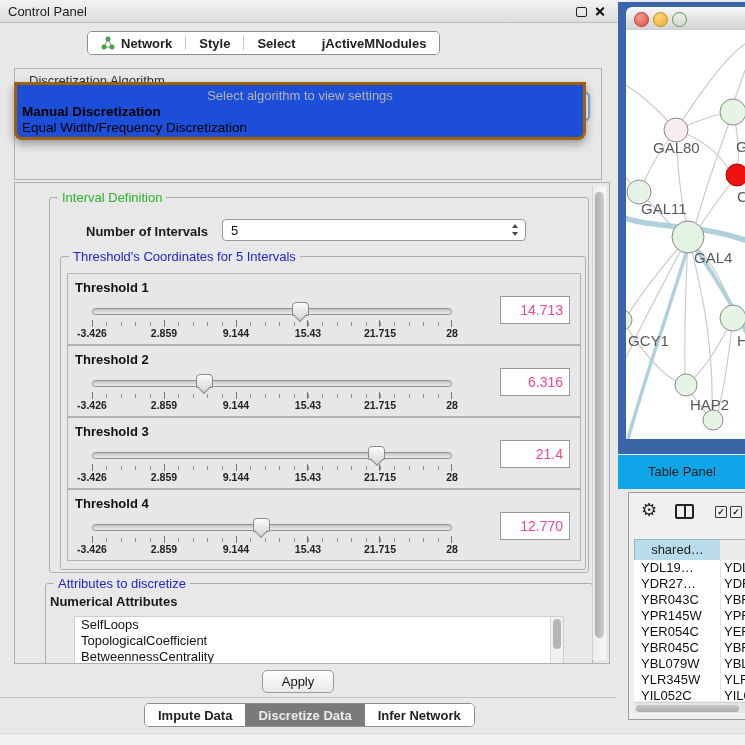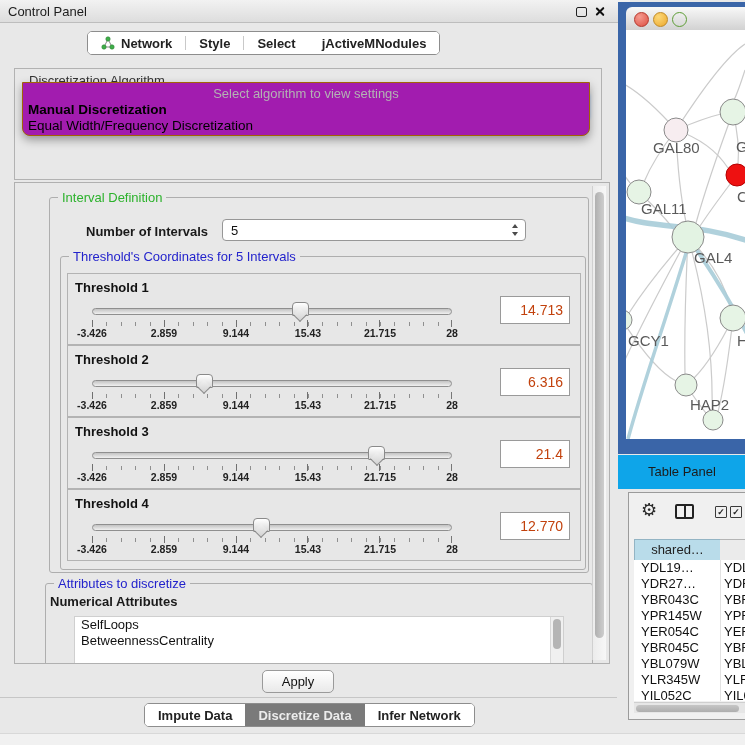--- a/index.html
+++ b/index.html
@@ -36,22 +36,22 @@
   .tdata-group{left:8px;top:64px;width:566px;height:42px;}
   .combo{background:#fff;border:1px solid #979797;border-radius:4px;font-size:13px;
          display:flex;align-items:center;padding:0 22px 0 8px;color:#111;}
   .arrows{position:absolute;right:6px;top:50%;width:7px;height:12px;transform:translateY(-50%);}
   .arrows::before,.arrows::after{content:"";position:absolute;left:0;border-left:3.5px solid transparent;border-right:3.5px solid transparent;}
   .arrows::before{top:0;border-bottom:4px solid #4a4a4a;}
   .arrows::after{bottom:0;border-top:4px solid #4a4a4a;}
   .tdata-combo{position:absolute;left:8px;top:12px;right:8px;height:20px;}
 
   
-  .popup{left:14px;top:82px;width:566px;height:52px;background:#a21caf;border:1px solid #a16207;
-         border-radius:0 0 8px 8px;box-shadow:0 4px 10px rgba(0,0,0,.35);z-index:30;margin-left:8px;}
+  .popup{left:14px;top:82px;width:566px;height:52px;background:#1d4ed8;border:3px solid #a16207;
+         border-radius:0 0 8px 8px;box-shadow:0 4px 10px rgba(0,0,0,.35);z-index:30;}
   .popup .ph{position:absolute;left:0;right:0;top:3px;text-align:center;color:#b3b3b3;font-size:13px;}
   .popup .opt1{position:absolute;left:5px;top:19px;font-size:13.5px;font-weight:bold;color:#000;}
   .popup .opt2{position:absolute;left:5px;top:35px;font-size:13.5px;color:#000;}
   .combo-frag{left:552px;top:92px;width:34px;height:25px;border:2px solid #7fa9de;border-radius:5px;
               background:#fff;box-shadow:0 0 3px #9fc3ec;z-index:20;}
 
   
   .scrollwrap{left:14px;top:182px;width:594px;height:480px;border:1px solid #b0b0b0;background:#e8e8e8;overflow:hidden;}
   .vsb{position:absolute;right:3px;top:3px;width:13px;height:474px;background:linear-gradient(90deg,#ececec,#f7f7f7);border-left:1px solid #d0d0d0;}
   .vsb .thumbv{position:absolute;left:2px;top:6px;width:9px;height:446px;background:linear-gradient(90deg,#b0b0b0,#cdcdcd);border-radius:5px;}
@@ -72,21 +72,21 @@
          background:linear-gradient(135deg,#f2f2f2,#d2d2d2);border-right:1px solid #8a8a8a;border-bottom:1px solid #8a8a8a;
          transform:rotate(45deg);z-index:-1;}
   .ticks{position:absolute;left:24px;top:46px;width:360px;height:7px;}
   .ticks::before{content:"";position:absolute;left:0;right:0;top:2px;height:4px;
          background:repeating-linear-gradient(90deg,#8f8f8f 0,#8f8f8f 1px,transparent 1px,transparent 4%);}
   .ticks::after{content:"";position:absolute;left:0;right:0;top:0;height:7px;border-right:1px solid #777;
          background:repeating-linear-gradient(90deg,#707070 0,#707070 1px,transparent 1px,transparent 20%);}
   .ticklabels{position:absolute;left:24px;top:53px;width:360px;height:12px;font-size:10.5px;font-weight:bold;color:#222;}
   .ticklabels span{position:absolute;transform:translateX(-50%);white-space:nowrap;}
   .valbox{position:absolute;right:10px;top:22px;width:62px;height:26px;background:#fff;border:1px solid #9a9a9a;
-          font-size:14px;color:#c2410c;text-align:right;line-height:26px;padding-right:6px;}
+          font-size:14px;color:#ec4899;text-align:right;line-height:26px;padding-right:6px;}
 
   .attr-group{left:30px;top:400px;width:546px;height:95px;}
   .attr-subtitle{position:absolute;left:4px;top:10px;font-size:13px;font-weight:bold;}
   .attr-list{position:absolute;left:28px;top:32px;width:488px;height:60px;background:#fff;border:1px solid #cfcfcf;overflow:hidden;}
   .attr-item{font-size:13px;color:#111;padding:1px 0 1px 6px;line-height:14px;}
   .attr-vsb{position:absolute;right:0;top:0;bottom:0;width:12px;background:#f0f0f0;border-left:1px solid #d8d8d8;}
   .attr-vsb .thumbv{position:absolute;left:1.5px;top:2px;width:8px;height:30px;background:#b5b5b5;border-radius:4px;}
 
   .apply-btn{left:262px;top:670px;width:70px;height:21px;border:1px solid #9a9a9a;border-radius:5px;
              background:linear-gradient(#ffffff,#e9e9e9);font-size:13px;text-align:center;line-height:21px;color:#111;}
@@ -252,20 +252,21 @@
         <div class="valbox">12.770</div>
       </div>
     </div>
   </div>
 
   <div class="abs group attr-group">
     <span class="legend blue">Attributes to discretize</span>
     <span class="attr-subtitle">Numerical Attributes</span>
     <div class="attr-list">
       <div class="attr-item">SelfLoops</div>
+      <div class="attr-item">TopologicalCoefficient</div>
       <div class="attr-item">BetweennessCentrality</div>
       <div class="attr-vsb">
           <div class="thumbv"></div>
         </div>
     </div>
   </div>
 
   <div class="vsb">
       <div class="thumbv"></div>
     </div>

